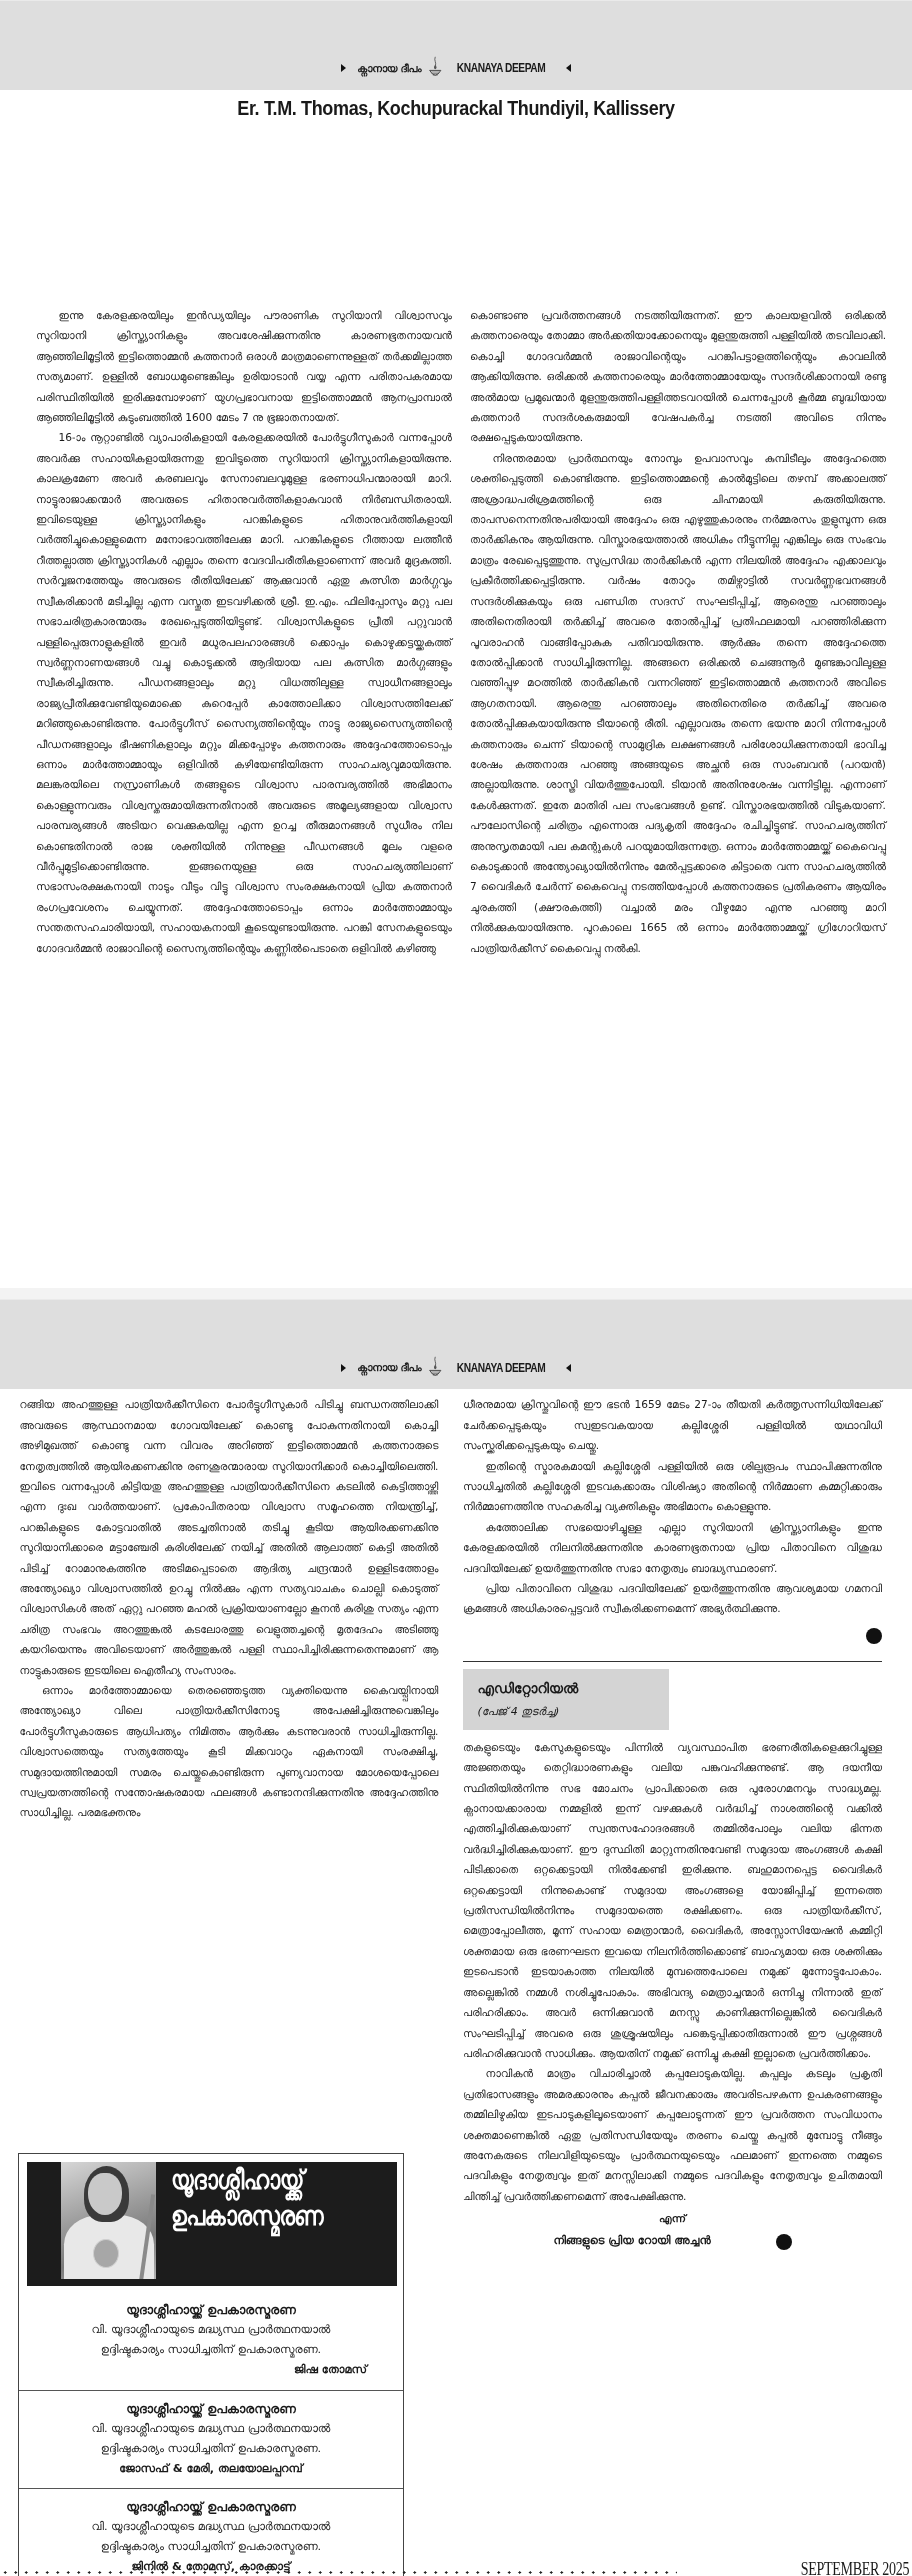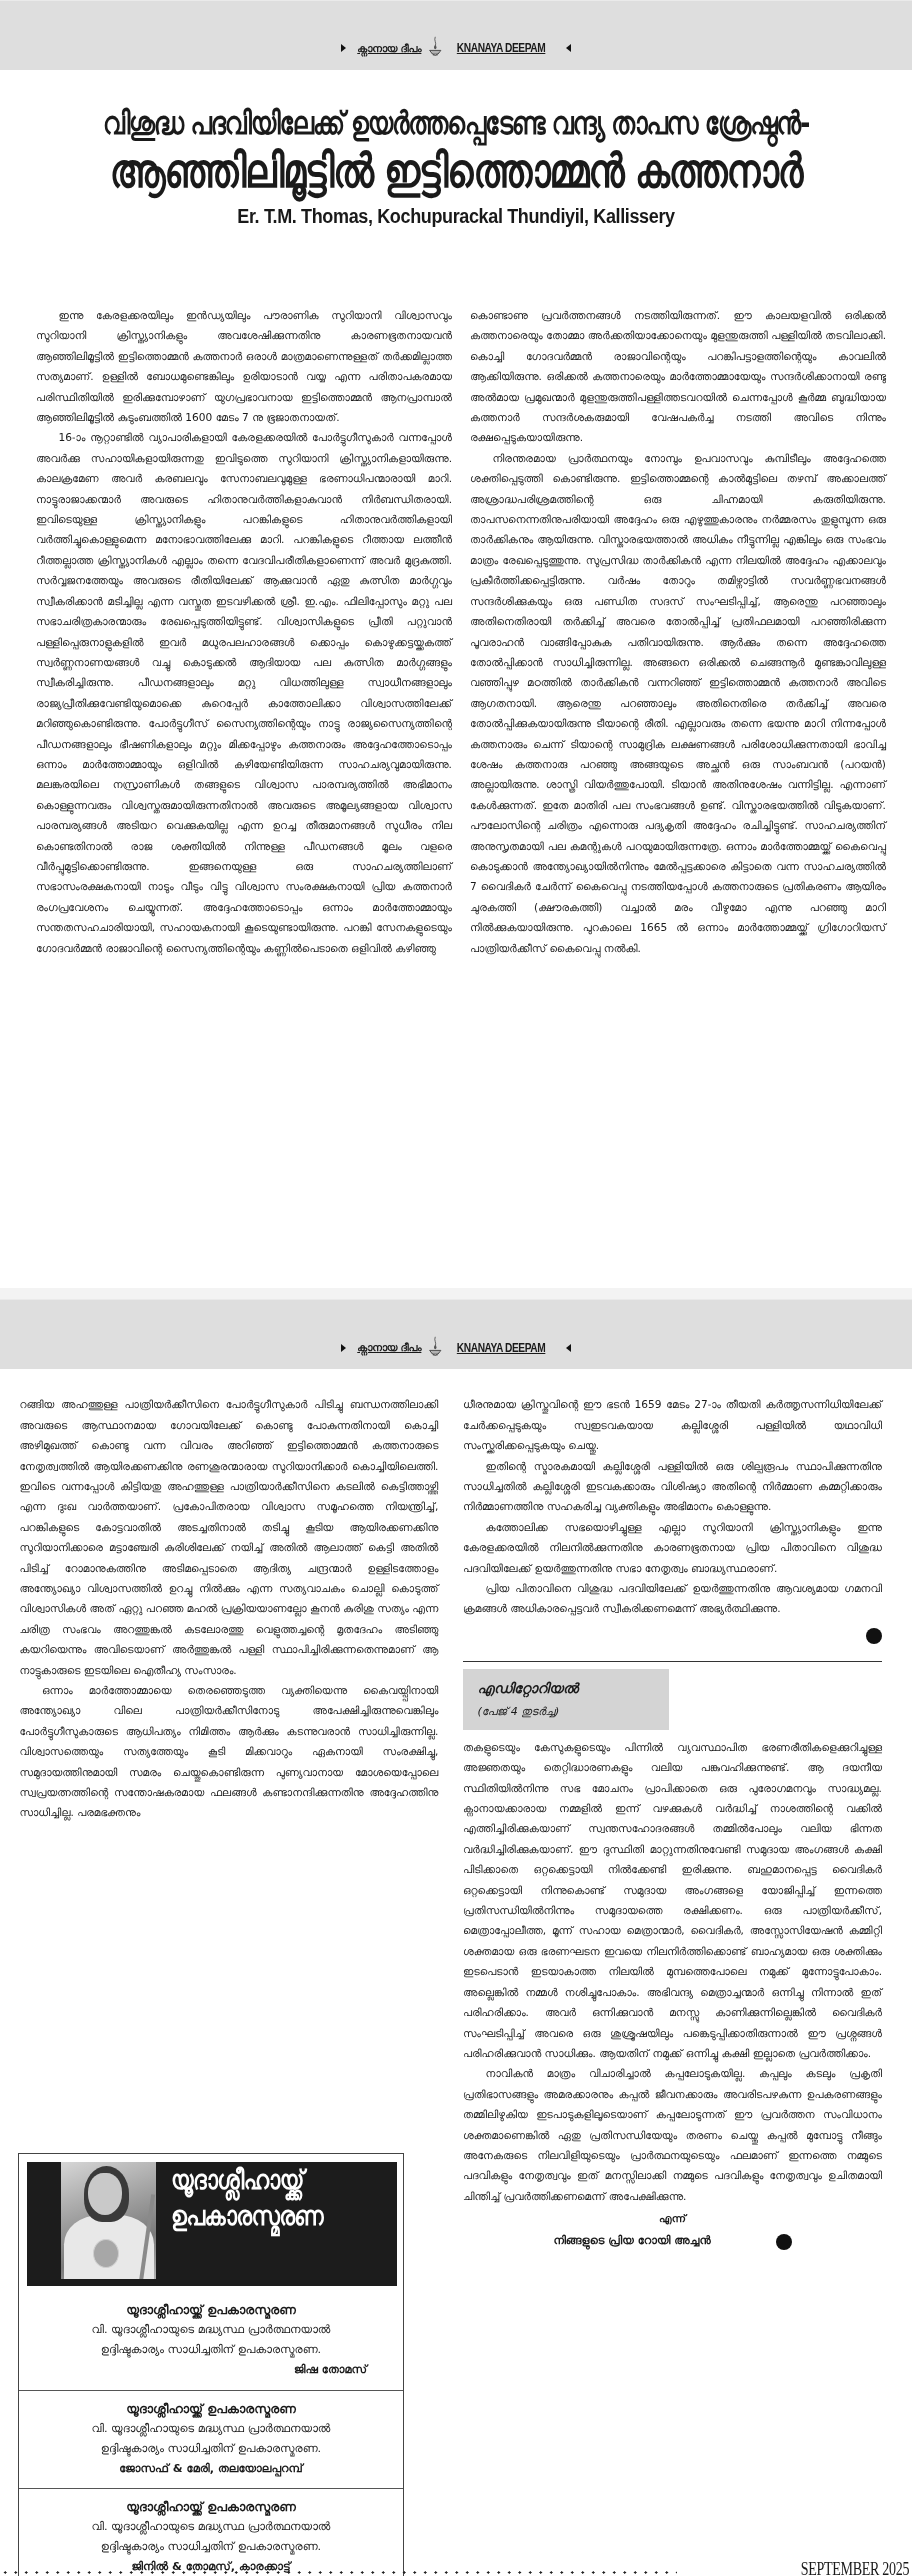--- a/index.html
+++ b/index.html
@@ -4,23 +4,23 @@
 <style>
   * { box-sizing: border-box; margin: 0; padding: 0; }
   html, body { width: 912px; background: #ffffff; }
   body { font-family: "DejaVu Sans", sans-serif; color: #1a1a1a; }
 
   .page { position: relative; width: 912px; background: #fff; }
   .page1 { height: 1288px; }
   .page2 { height: 1288px; }
 
   .masthead {
-    height: 70px; background: #dedede; position: relative;
+    height: 90px; background: #dedede; position: relative;
     display: flex; align-items: flex-end; justify-content: center;
-    padding-bottom: 9.7px; border-top: 1.6px solid #eaeaea; text-decoration: underline;
+    padding-bottom: 9.7px; border-top: 1.6px solid #eaeaea;
   }
   .mast-inner { display: flex; align-items: center; gap: 6.5px; font-size: 11.3px; }
   .mast-ml { font-weight: bold; font-size: 10.5px; letter-spacing: -0.4px; }
   .mast-en { font-family: "Liberation Sans", sans-serif; font-weight: bold; font-size: 12px; letter-spacing: -0.5px; transform: scaleX(0.85); }
   .tri-right, .tri-left { width: 0; height: 0; border-top: 4px solid transparent; border-bottom: 4px solid transparent; }
   .tri-right { border-left: 5.6px solid #111; margin-right: 4.8px; }
   .tri-left { border-right: 5.6px solid #111; margin-left: 6.5px; }
   .lamp { width: 14.5px; height: 24px; position: relative; }
   .lamp svg { position: absolute; left: 0; top: 0; }
 
@@ -48,21 +48,21 @@
 
   .p2-left { position: absolute; left: 19.4px; width: 419px; top: 95px; }
   .p2-right { position: absolute; left: 463px; width: 419px; top: 95px; }
   .p2-left .col, .p2-right .col { font-size: 10.6px; line-height: 20.4px; }
 
   .bullet { width: 16px; height: 16px; border-radius: 50%; background: #111; display: inline-block; }
   .bullet-wrap { text-align: right; margin-top: 9.7px; padding-right: 0; }
 
   .rule { height: 1.6px; background: #333; margin: 9.7px 0 6.5px 0; }
   .ed-box { background: #d4d4d4; width: 206px; padding: 9.7px 14.5px 8px 14.5px; margin-bottom: 6.5px; }
-  .ed-title { font-size: 13.7px; font-weight: bold; font-style: italic; }
+  .ed-title { font-size: 13.7px; font-weight: bold; }
   .ed-sub { font-size: 11px; font-style: italic; margin-top: 3.2px; }
   .sign1 { text-align: center; font-weight: bold; font-size: 10.5px; margin-top: 1.6px; }
   .sign2 { text-align: center; font-weight: bold; font-size: 11.3px; margin-top: 3.2px; display: flex; justify-content: center; align-items: center; gap: 65px; position: relative; }
 
   .thanks { position: absolute; left: 18px; top: 854px; width: 386px; border: 1.2px solid #444; }
   .thanks-banner { margin: 7.3px 6.5px 6.5px 8px; background: #1c1c1c; height: 124px; display: flex; }
   .saint-img { width: 95px; height: 117px; margin-left: 34px; background: linear-gradient(160deg, #d6d6d6 0%, #9a9a9a 45%, #7a7a7a 70%, #b3b3b3 100%); position: relative; overflow: hidden; }
   .saint-img .face { position: absolute; left: 27.4px; top: 11.3px; width: 34px; height: 42px; border-radius: 45% 45% 50% 50%; background: #c9c9c9; }
   .saint-img .hair { position: absolute; left: 22.6px; top: 4.8px; width: 45px; height: 56px; border-radius: 50% 50% 40% 40%; background: #3a3a3a; }
   .saint-img .robe { position: absolute; left: 3.2px; top: 53px; width: 90px; height: 73px; border-radius: 40% 40% 0 0; background: #e8e8e8; }
@@ -93,24 +93,20 @@
             <ellipse cx="9" cy="14" rx="1.5" ry="2.5" fill="#555"></ellipse>
             <path d="M2 18 Q9 30 16 18 Z" fill="none" stroke="#444" stroke-width="1.2"></path>
             <path d="M4 20 L14 20 M5 22 L13 22 M6 24 L12 24" stroke="#555" stroke-width="0.8"></path>
           </svg>
       </span>
       <span class="mast-en">KNANAYA DEEPAM</span>
       <span class="tri-left"></span>
     </div>
   </div>
 
-  <div class="headline">
-    <span class="line1">വിശുദ്ധ പദവിയിലേക്ക് ഉയർത്തപ്പെടേണ്ട വന്ദ്യ താപസ ശ്രേഷ്ഠൻ-</span>
-    <span class="line2">ആഞ്ഞിലിമൂട്ടിൽ ഇട്ടിത്തൊമ്മൻ കത്തനാർ</span>
-  </div>
   <div class="byline">Er. T.M. Thomas, Kochupurackal Thundiyil, Kallissery</div>
 
   <div class="cols p1-cols">
     <div class="col col-left">
       <p>ഇന്നു കേരളക്കരയിലും ഇൻഡ്യയിലും പൗരാണിക സുറിയാനി വിശ്വാസവും സുറിയാനി ക്രിസ്ത്യാനികളും അവശേഷിക്കുന്നതിനു കാരണഭൂതനായവൻ ആഞ്ഞിലിമൂട്ടിൽ ഇട്ടിത്തൊമ്മൻ കത്തനാർ ഒരാൾ മാത്രമാണെന്നുള്ളത് തർക്കമില്ലാത്ത സത്യമാണ്. ഉള്ളിൽ ബോധമുണ്ടെങ്കിലും ഉരിയാടാൻ വയ്യ എന്ന പരിതാപകരമായ പരിസ്ഥിതിയിൽ ഇരിക്കുമ്പോഴാണ് യുഗപ്രഭാവനായ ഇട്ടിത്തൊമ്മൻ ആനപ്രാമ്പാൽ ആഞ്ഞിലിമൂട്ടിൽ കുടുംബത്തിൽ 1600 മേടം 7 നു ഭൂജാതനായത്.</p>
       <p>16-ാം നൂറ്റാണ്ടിൽ വ്യാപാരികളായി കേരളക്കരയിൽ പോർട്ടുഗീസുകാർ വന്നപ്പോൾ അവർക്കു സഹായികളായിരുന്നതു ഇവിടുത്തെ സുറിയാനി ക്രിസ്ത്യാനികളായിരുന്നു. കാലക്രമേണ അവർ കരബലവും സേനാബലവുമുള്ള ഭരണാധിപന്മാരായി മാറി. നാട്ടുരാജാക്കന്മാർ അവരുടെ ഹിതാനുവർത്തികളാകുവാൻ നിർബന്ധിതരായി. ഇവിടെയുള്ള ക്രിസ്ത്യാനികളും പറങ്കികളുടെ ഹിതാനുവർത്തികളായി വർത്തിച്ചുകൊള്ളുമെന്ന മനോഭാവത്തിലേക്കു മാറി. പറങ്കികളുടെ റീത്തായ ലത്തീൻ റീത്തല്ലാത്ത ക്രിസ്ത്യാനികൾ എല്ലാം തന്നെ വേദവിപരീതികളാണെന്ന് അവർ മുദ്രകുത്തി. സർവ്വജനത്തേയും അവരുടെ രീതിയിലേക്ക് ആക്കുവാൻ ഏതു കുത്സിത മാർഗ്ഗവും സ്വീകരിക്കാൻ മടിച്ചില്ല എന്ന വസ്തുത ഇടവഴിക്കൽ ശ്രീ. ഇ.എം. ഫിലിപ്പോസും മറ്റു പല സഭാചരിത്രകാരന്മാരും രേഖപ്പെടുത്തിയിട്ടുണ്ട്. വിശ്വാസികളുടെ പ്രീതി പറ്റുവാൻ പള്ളിപ്പെരുനാളുകളിൽ ഇവർ മധുരപലഹാരങ്ങൾ ക്കൊപ്പം കൊഴുക്കട്ടയ്ക്കകത്ത് സ്വർണ്ണനാണയങ്ങൾ വച്ചു കൊടുക്കൽ ആദിയായ പല കുത്സിത മാർഗ്ഗങ്ങളും സ്വീകരിച്ചിരുന്നു. പീഡനങ്ങളാലും മറ്റു വിധത്തിലുള്ള സ്വാധീനങ്ങളാലും രാജ്യപ്രീതിക്കുവേണ്ടിയുമൊക്കെ കുറെപ്പേർ കാത്തോലിക്കാ വിശ്വാസത്തിലേക്ക് മറിഞ്ഞുകൊണ്ടിരുന്നു. പോർട്ടുഗീസ് സൈന്യത്തിന്റെയും നാട്ടു രാജ്യസൈന്യത്തിന്റെ പീഡനങ്ങളാലും ഭീഷണികളാലും മറ്റും മിക്കപ്പോഴും കത്തനാരും അദ്ദേഹത്തോടൊപ്പം ഒന്നാം മാർത്തോമ്മായും ഒളിവിൽ കഴിയേണ്ടിയിരുന്ന സാഹചര്യവുമായിരുന്നു. മലങ്കരയിലെ നസ്രാണികൾ തങ്ങളുടെ വിശ്വാസ പാരമ്പര്യത്തിൽ അഭിമാനം കൊള്ളുന്നവരും വിശ്വസ്തരുമായിരുന്നതിനാൽ അവരുടെ അമൂല്യങ്ങളായ വിശ്വാസ പാരമ്പര്യങ്ങൾ അടിയറ വെക്കുകയില്ല എന്ന ഉറച്ച തീരുമാനങ്ങൾ സുധീരം നില കൊണ്ടതിനാൽ രാജ ശക്തിയിൽ നിന്നുള്ള പീഡനങ്ങൾ മൂലം വളരെ വീർപ്പുമുട്ടിക്കൊണ്ടിരുന്നു. ഇങ്ങനെയുള്ള ഒരു സാഹചര്യത്തിലാണ് സഭാസംരക്ഷകനായി നാടും വീടും വിട്ടു വിശ്വാസ സംരക്ഷകനായി പ്രിയ കത്തനാർ രംഗപ്രവേശനം ചെയ്യുന്നത്. അദ്ദേഹത്തോടൊപ്പം ഒന്നാം മാർത്തോമ്മായും സന്തതസഹചാരിയായി, സഹായകനായി കൂടെയുണ്ടായിരുന്നു. പറങ്കി സേനകളുടെയും ഗോദവർമ്മൻ രാജാവിന്റെ സൈന്യത്തിന്റെയും കണ്ണിൽപെടാതെ ഒളിവിൽ കഴിഞ്ഞു</p>
     </div>
     <div class="col col-right">
       <p class="noindent">കൊണ്ടാണു പ്രവർത്തനങ്ങൾ നടത്തിയിരുന്നത്. ഈ കാലയളവിൽ ഒരിക്കൽ കത്തനാരെയും തോമ്മാ അർക്കതിയാക്കോനെയും മുളന്തുരുത്തി പള്ളിയിൽ തടവിലാക്കി. കൊച്ചി ഗോദവർമ്മൻ രാജാവിന്റെയും പറങ്കിപട്ടാളത്തിന്റെയും കാവലിൽ ആക്കിയിരുന്നു. ഒരിക്കൽ കത്തനാരെയും മാർത്തോമ്മായേയും സന്ദർശിക്കാനായി രണ്ടു അൽമായ പ്രമുഖന്മാർ മുളന്തുരുത്തിപള്ളിത്തടവറയിൽ ചെന്നപ്പോൾ കൂർമ്മ ബുദ്ധിയായ കത്തനാർ സന്ദർശകരുമായി വേഷപകർച്ച നടത്തി അവിടെ നിന്നും രക്ഷപ്പെടുകയായിരുന്നു.</p>
       <p>നിരന്തരമായ പ്രാർത്ഥനയും നോമ്പും ഉപവാസവും കുമ്പിടീലും അദ്ദേഹത്തെ ശക്തിപ്പെടുത്തി കൊണ്ടിരുന്നു. ഇട്ടിത്തൊമ്മന്റെ കാൽമുട്ടിലെ തഴമ്പ് അക്കാലത്ത് അശ്രാദ്ധപരിശ്രമത്തിന്റെ ഒരു ചിഹ്നമായി കരുതിയിരുന്നു. താപസനെന്നതിനുപരിയായി അദ്ദേഹം ഒരു എഴുത്തുകാരനും നർമ്മരസം തുളുമ്പുന്ന ഒരു താർക്കികനും ആയിരുന്നു. വിസ്താരഭയത്താൽ അധികം നീട്ടുന്നില്ല എങ്കിലും ഒരു സംഭവം മാത്രം രേഖപ്പെടുത്തുന്നു. സുപ്രസിദ്ധ താർക്കികൻ എന്ന നിലയിൽ അദ്ദേഹം എക്കാലവും പ്രകീർത്തിക്കപ്പെട്ടിരുന്നു. വർഷം തോറും തമിഴ്നാട്ടിൽ സവർണ്ണഭവനങ്ങൾ സന്ദർശിക്കുകയും ഒരു പണ്ഡിത സദസ് സംഘടിപ്പിച്ച്, ആരെന്തു പറഞ്ഞാലും അതിനെതിരായി തർക്കിച്ച് അവരെ തോൽപ്പിച്ച് പ്രതിഫലമായി പറഞ്ഞിരിക്കുന്ന പൂവരാഹൻ വാങ്ങിപ്പോകുക പതിവായിരുന്നു. ആർക്കും തന്നെ അദ്ദേഹത്തെ തോൽപ്പിക്കാൻ സാധിച്ചിരുന്നില്ല. അങ്ങനെ ഒരിക്കൽ ചെങ്ങന്നൂർ മുണ്ടങ്കാവിലുള്ള വഞ്ഞിപ്പുഴ മഠത്തിൽ താർക്കികൻ വന്നറിഞ്ഞ് ഇട്ടിത്തൊമ്മൻ കത്തനാർ അവിടെ ആഗതനായി. ആരെന്തു പറഞ്ഞാലും അതിനെതിരെ തർക്കിച്ച് അവരെ തോൽപ്പിക്കുകയായിരുന്നു ടീയാന്റെ രീതി. എല്ലാവരും തന്നെ ഭയന്നു മാറി നിന്നപ്പോൾ കത്തനാരും ചെന്ന് ടിയാന്റെ സാമുദ്രിക ലക്ഷണങ്ങൾ പരിശോധിക്കുന്നതായി ഭാവിച്ച ശേഷം കത്തനാരു പറഞ്ഞു അങ്ങയുടെ അച്ഛൻ ഒരു സാംബവൻ (പറയൻ) അല്ലായിരുന്നു. ശാസ്ത്രി വിയർത്തുപോയി. ടിയാൻ അതിനുശേഷം വന്നിട്ടില്ല. എന്നാണ് കേൾക്കുന്നത്. ഇതേ മാതിരി പല സംഭവങ്ങൾ ഉണ്ട്. വിസ്താരഭയത്തിൽ വിടുകയാണ്. പൗലോസിന്റെ ചരിത്രം എന്നൊരു പദ്യകൃതി അദ്ദേഹം രചിച്ചിട്ടുണ്ട്. സാഹചര്യത്തിന് അനുസൃതമായി പല കമന്റുകൾ പറയുമായിരുന്നത്രേ. ഒന്നാം മാർത്തോമ്മയ്ക്ക് കൈവെപ്പു കൊടുക്കാൻ അന്ത്യോഖ്യായിൽനിന്നും മേൽപ്പട്ടക്കാരെ കിട്ടാതെ വന്ന സാഹചര്യത്തിൽ 7 വൈദികർ ചേർന്ന് കൈവെപ്പു നടത്തിയപ്പോൾ കത്തനാരുടെ പ്രതികരണം ആയിരം ചുരകത്തി (ക്ഷൗരകത്തി) വച്ചാൽ മരം വീഴുമോ എന്നു പറഞ്ഞു മാറി നിൽക്കുകയായിരുന്നു. പുറകാലെ 1665 ൽ ഒന്നാം മാർത്തോമ്മയ്ക്ക് ഗ്രിഗോറിയസ് പാത്രിയർക്കീസ് കൈവെപ്പു നൽകി.</p>

